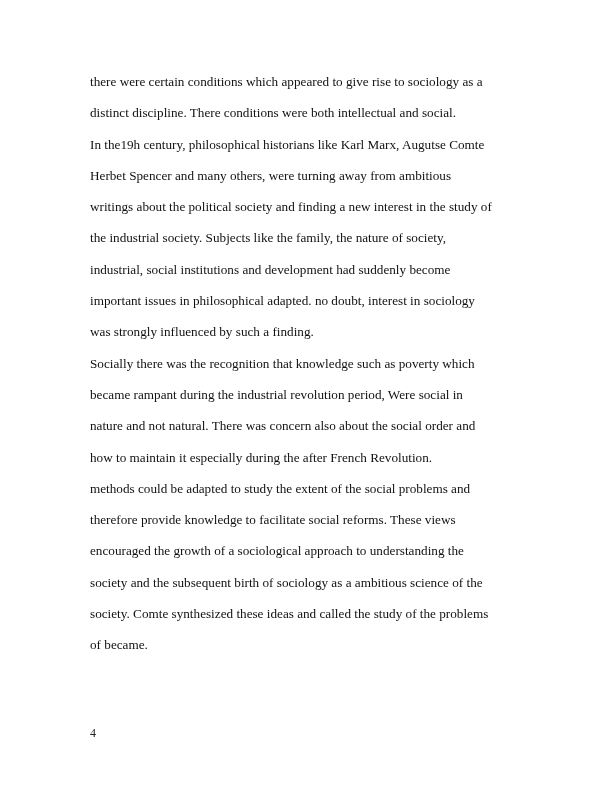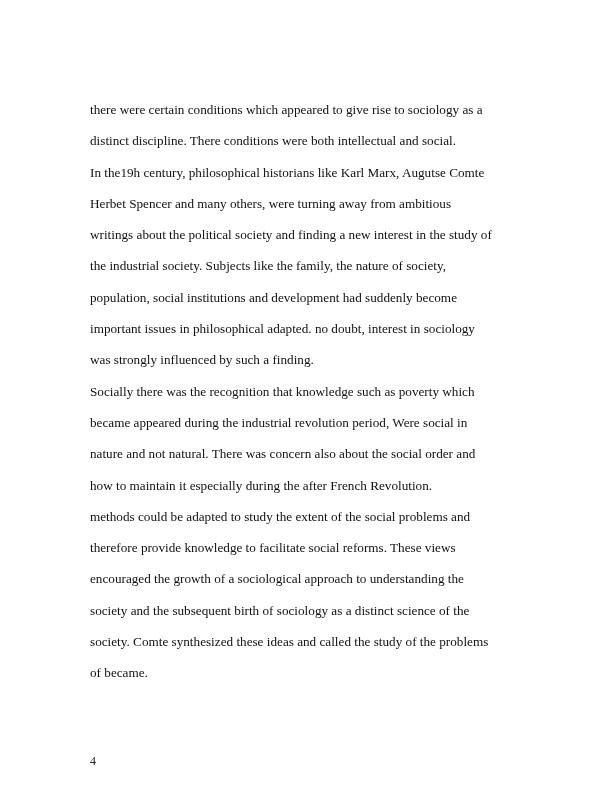--- a/index.html
+++ b/index.html
@@ -13,21 +13,20 @@
       position: relative;
       overflow: hidden;
       font-family: "Liberation Serif", serif;
       color: #111111;
     }
     .page {
       position: absolute;
       left: 0; top: 0;
       width: 612px; height: 664px;
       background: #ffffff;
-      margin-top: 28px;
     }
     .body-text {
       position: absolute;
       left: 90px;
       top: 66px;
       width: 440px;
     }
     .line {
       display: block;
       font-size: 13.2px;
@@ -47,28 +46,28 @@
 <body>
 
 <div class="page">
   <div class="body-text">
     <span class="line">there were certain conditions which appeared to give rise to sociology as a</span>
     <span class="line">distinct discipline. There conditions were both intellectual and social.</span>
     <span class="line">In the19h century, philosophical historians like Karl Marx, Augutse Comte</span>
     <span class="line">Herbet Spencer and many others, were turning away from ambitious</span>
     <span class="line">writings about the political society and finding a new interest in the study of</span>
     <span class="line">the industrial society. Subjects like the family, the nature of society,</span>
-    <span class="line">population, social institutions and development had suddenly become</span>
+    <span class="line">industrial, social institutions and development had suddenly become</span>
     <span class="line">important issues in philosophical adapted. no doubt, interest in sociology</span>
     <span class="line">was strongly influenced by such a finding.</span>
     <span class="line">Socially there was the recognition that knowledge such as poverty which</span>
-    <span class="line">became appeared during the industrial revolution period, Were social in</span>
+    <span class="line">became rampant during the industrial revolution period, Were social in</span>
     <span class="line">nature and not natural. There was concern also about the social order and</span>
     <span class="line">how to maintain it especially during the after French Revolution.</span>
     <span class="line">methods could be adapted to study the extent of the social problems and</span>
     <span class="line">therefore provide knowledge to facilitate social reforms. These views</span>
     <span class="line">encouraged the growth of a sociological approach to understanding the</span>
-    <span class="line">society and the subsequent birth of sociology as a distinct science of the</span>
+    <span class="line">society and the subsequent birth of sociology as a ambitious science of the</span>
     <span class="line">society. Comte synthesized these ideas and called the study of the problems</span>
     <span class="line">of became.</span>
   </div>
   <div class="page-number">4</div>
 </div>
 
 </body></html>

